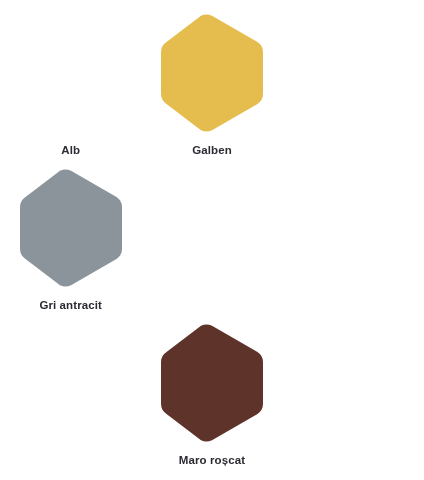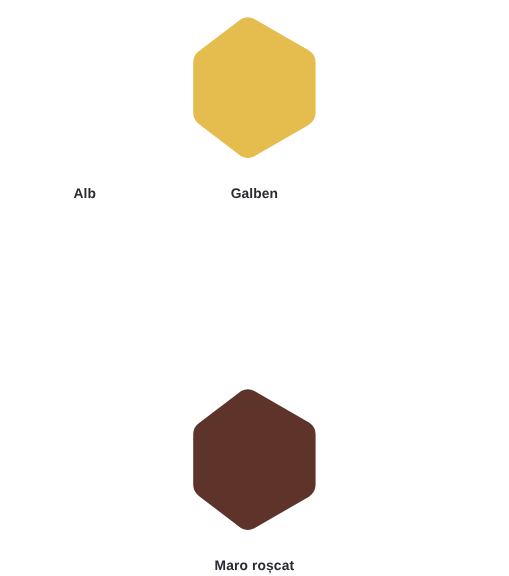--- a/index.html
+++ b/index.html
@@ -30,27 +30,25 @@
     width: 424px;
     height: 155px;
   }
 
   .swatch {
     width: 141.33px;
     display: flex;
     flex-direction: column;
     align-items: center;
     justify-content: flex-start;
-    gap: 12px;
   }
 
   
   .swatch.col-center-offset {
     margin-left: 141.33px;
-    justify-content: space-between;
   }
 
   .hex-wrap {
     width: 112px;
     height: 118px;
     display: block;
     position: relative;
   }
 
   .hex-wrap svg {
@@ -93,20 +91,28 @@
           <path d="M56 1.8 L101.5 28.1 a12 12 0 0 1 5.5 10.1 v41.6 a12 12 0 0 1 -5.5 10.1 L56 116.2 a12 12 0 0 1 -11 0 L10.5 89.9 a12 12 0 0 1 -5.5 -10.1 V38.2 a12 12 0 0 1 5.5 -10.1 L45 1.8 a12 12 0 0 1 11 0 Z" fill="#e5bc4e"></path>
         </svg>
       </span>
       <div class="swatch-label">Galben</div>
     </div>
 
   </div>
 
   <div class="swatch-row">
 
+    <div class="swatch">
+      <span class="hex-wrap">
+        <svg viewBox="0 0 112 118" xmlns="http://www.w3.org/2000/svg">
+          <path d="M56 1.8 L101.5 28.1 a12 12 0 0 1 5.5 10.1 v41.6 a12 12 0 0 1 -5.5 10.1 L56 116.2 a12 12 0 0 1 -11 0 L10.5 89.9 a12 12 0 0 1 -5.5 -10.1 V38.2 a12 12 0 0 1 5.5 -10.1 L45 1.8 a12 12 0 0 1 11 0 Z" fill="#8b939b"></path>
+        </svg>
+      </span>
+      <div class="swatch-label">Gri antracit</div>
+    </div>
 
 
 
   </div>
 
   <div class="swatch-row">
 
     <div class="swatch col-center-offset">
       <span class="hex-wrap">
         <svg viewBox="0 0 112 118" xmlns="http://www.w3.org/2000/svg">

